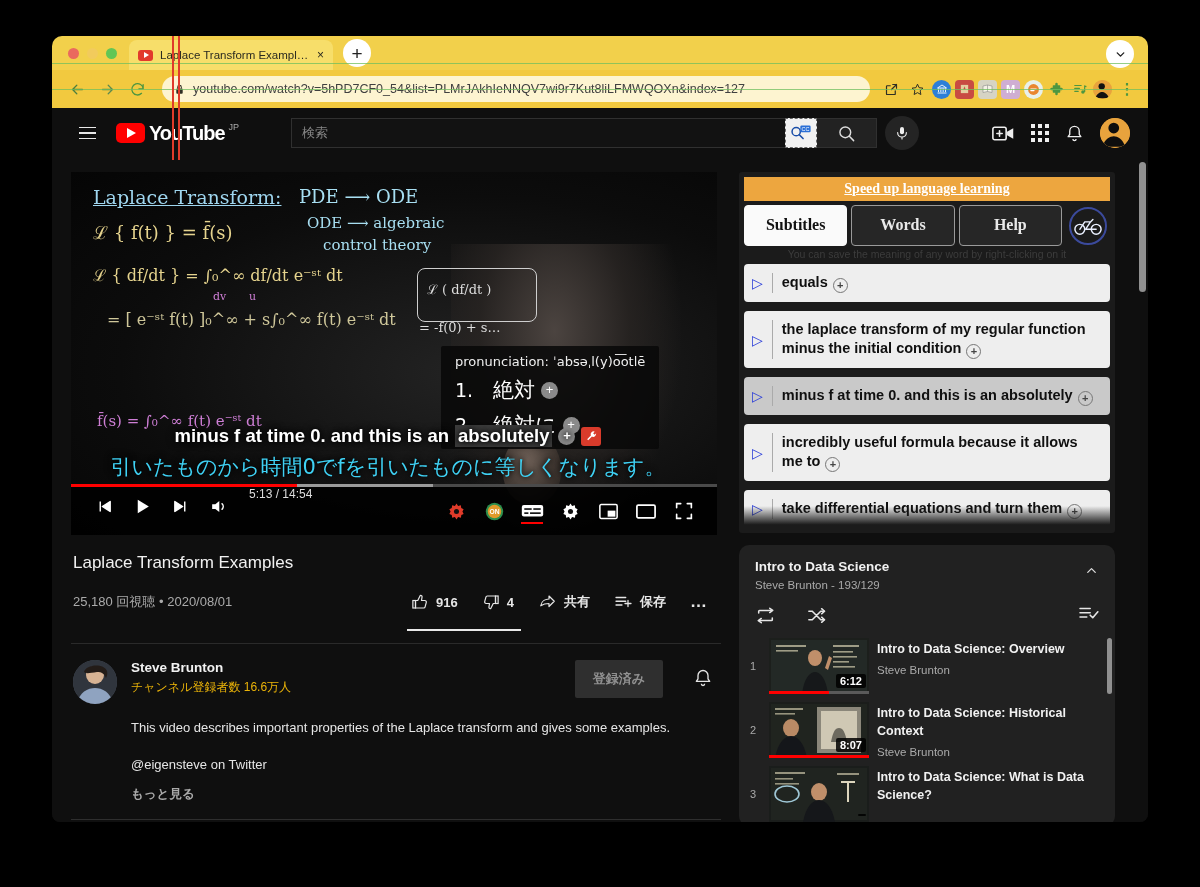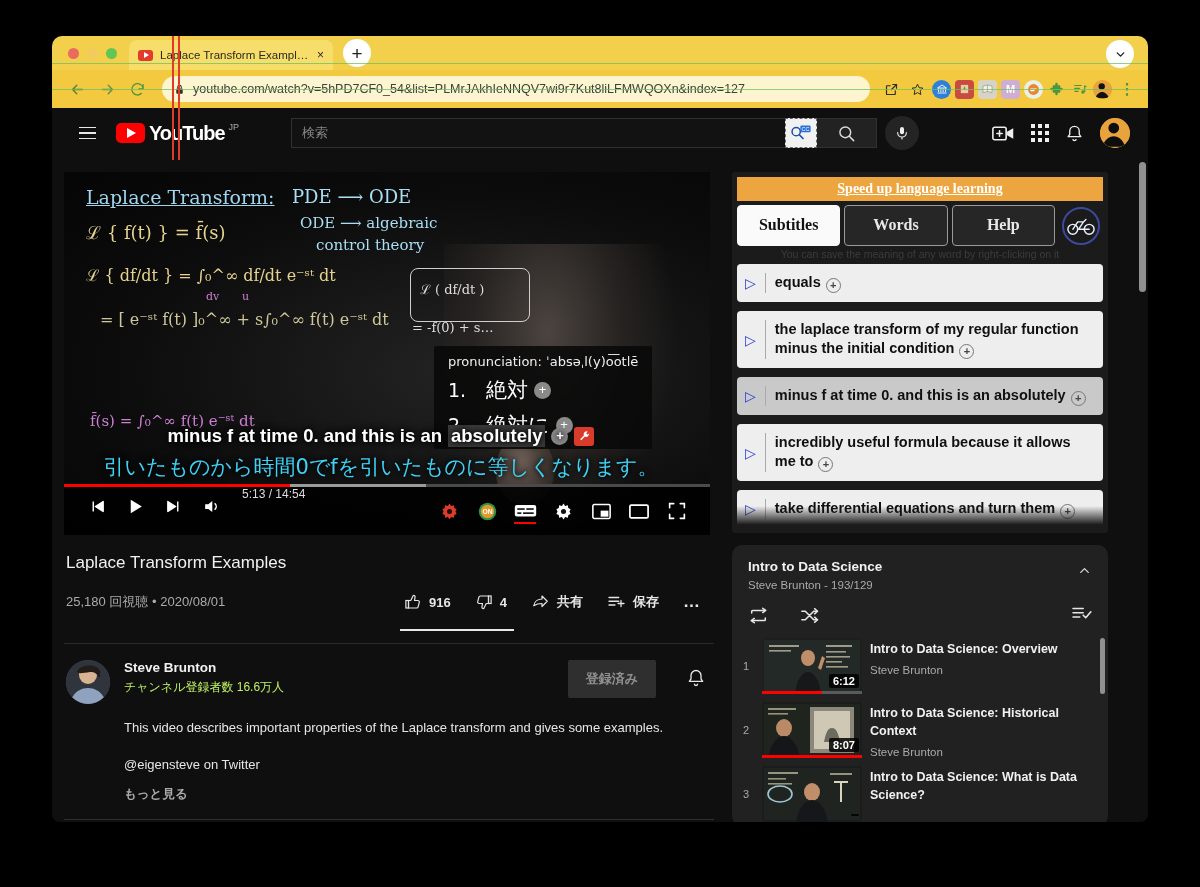--- a/index.html
+++ b/index.html
@@ -135,21 +135,21 @@
     width: 60px; height: 30px; background: #222222;
     border: 1px solid #303030; border-left: none;
     display: flex; align-items: center; justify-content: center;
   }
   #yt-mic-btn { width: 34px; height: 34px; border-radius: 50%; background: #242424; display: flex; align-items: center; justify-content: center; margin-left: 8px; }
   #yt-masthead-right { margin-left: auto; display: flex; align-items: center; gap: 16px; padding-right: 2px; }
   #yt-avatar { width: 30px; height: 30px; border-radius: 50%; background: #e8a33d; overflow: hidden; position: relative; }
 
   
   #yt-body { display: flex; padding: 14px 0 0 0; gap: 18px; height: calc(100% - 50px); }
-  #yt-primary { width: 650px; margin-left: 12px; }
+  #yt-primary { width: 650px; margin-left: 19px; }
   #yt-secondary { width: 376px; }
 
   
   #player {
     position: relative; width: 646px; height: 363px;
     background: #000; overflow: hidden;
   }
   #board { position: absolute; inset: 0; background: radial-gradient(ellipse at 62% 55%, #232323 0%, #0c0c0c 62%, #050505 100%); }
   .chalk { position: absolute; font-family: "DejaVu Serif", serif; white-space: nowrap; }
   #prof-silhouette {
@@ -212,21 +212,21 @@
   #meta-row { display: flex; align-items: center; margin-top: 12px; padding-left: 2px; }
   #view-line { font-size: 13px; color: #aaa; }
   #actions { margin-left: auto; display: flex; align-items: center; gap: 0; }
   .action { display: flex; align-items: center; gap: 7px; padding: 0 12px; height: 34px; font-size: 13px; font-weight: bold; color: #e6e6e6; }
   .hr { height: 1px; background: #2a2a2a; margin: 12px 0 0 0; }
   #like-bar { height: 2px; background: #e8e8e8; width: 114px; margin-left: 336px; margin-top: 10px; }
 
   #channel-row { display: flex; align-items: flex-start; margin-top: 16px; padding-left: 2px; gap: 14px; }
   #channel-avatar { width: 44px; height: 44px; border-radius: 50%; overflow: hidden; background: #4a5360; flex: none; position: relative; }
   #channel-name { font-size: 13.5px; color: #f1f1f1; font-weight: bold; }
-  #channel-subs { font-size: 12px; color: #bef264; margin-top: 4px; }
+  #channel-subs { font-size: 12px; color: #eab308; margin-top: 4px; }
   #subscribe-button {
     margin-left: auto; background: #2f2f2f; color: #909090;
     font-size: 13px; font-weight: bold; padding: 10px 18px; border-radius: 2px;
   }
   #bell-button { width: 36px; height: 36px; display: flex; align-items: center; justify-content: center; margin-left: 8px; }
   #description { margin: 14px 0 0 60px; }
   .desc-line { font-size: 13px; color: #e6e6e6; line-height: 1.6; }
   #show-more { font-size: 12.5px; color: #aaa; margin-top: 10px; font-weight: bold; }
   #bottom-hr { height: 1px; background: #2e2e2e; margin: 16px 0 0 0; }
 

